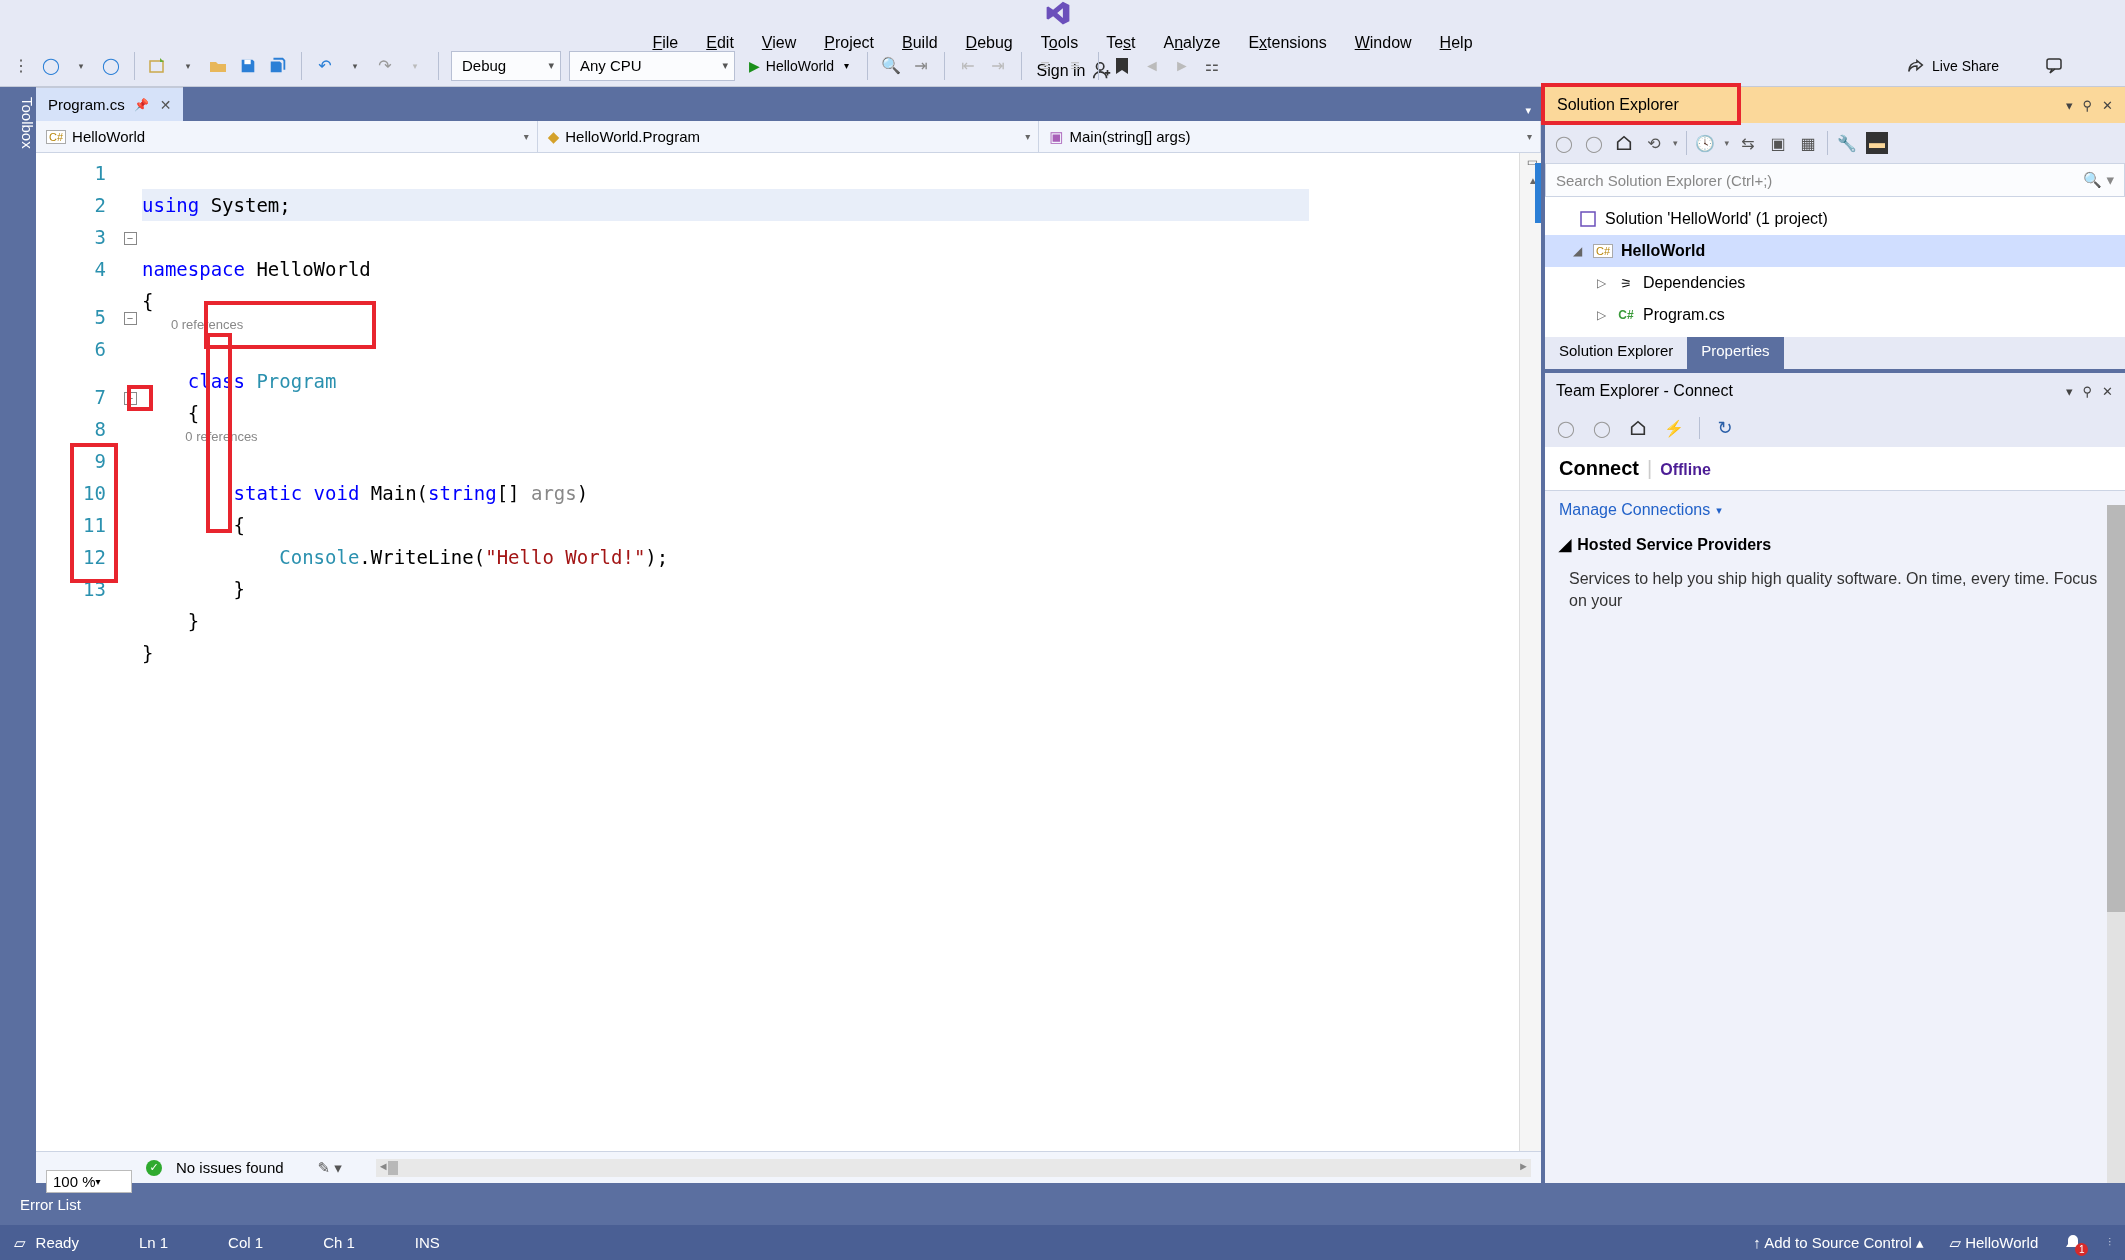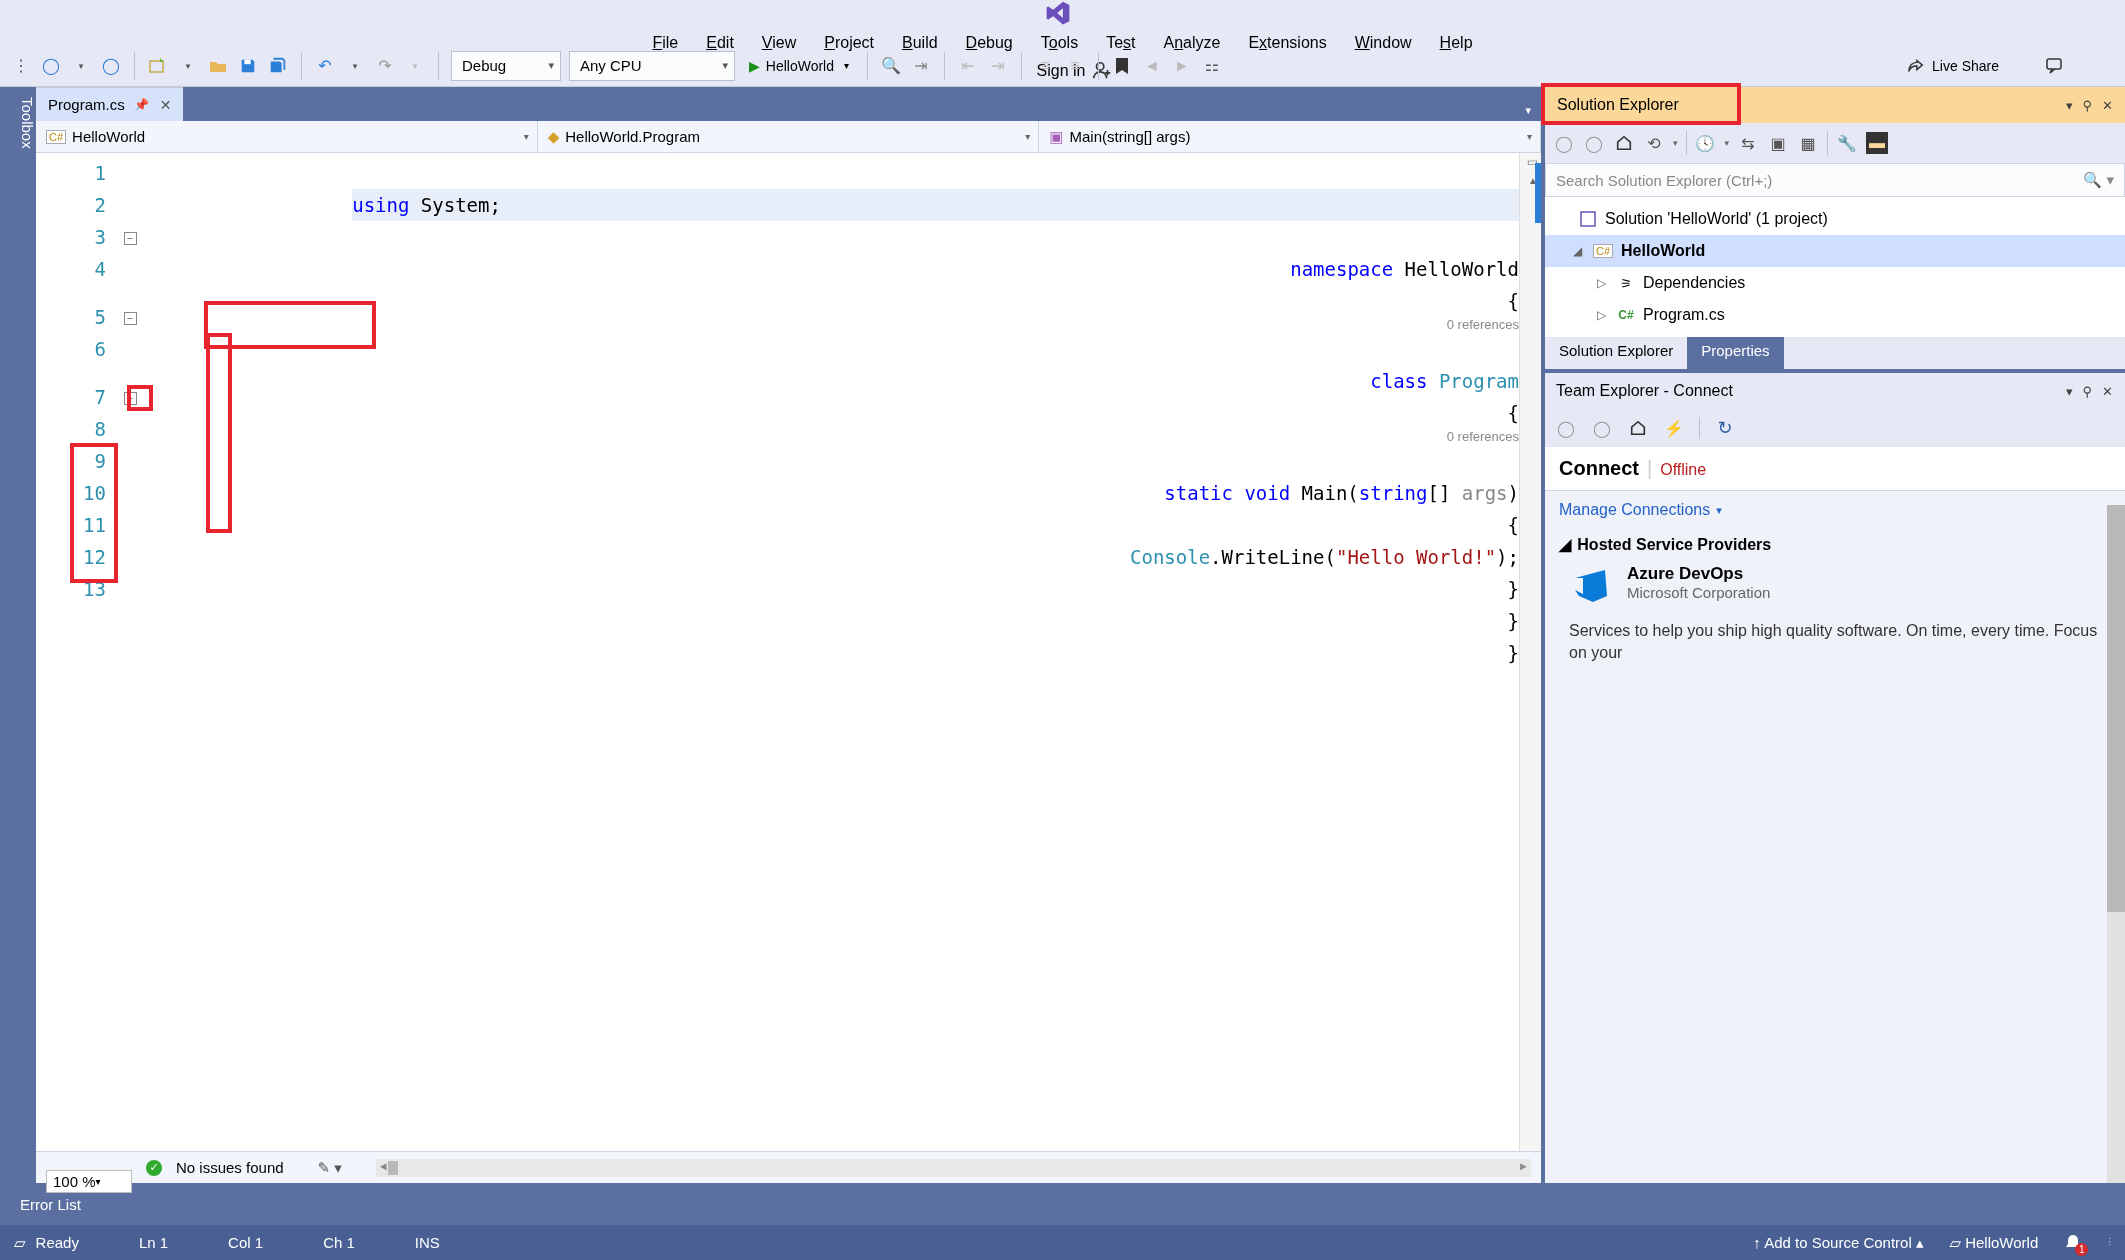--- a/index.html
+++ b/index.html
@@ -43,21 +43,21 @@
 .navbar { height: 32px; background:#f2f5fc; border-bottom:1px solid #ccd4e4; display:flex; }
 .navbox { flex:1; border-right:1px solid #ccd4e4; padding:4px 10px; font-size:15px; display:flex; align-items:center; gap:6px; position:relative;}
 .navbox::after { content:"▾"; position:absolute; right:8px; font-size:10px; color:#666;}
 .cs-badge { background:#fff; border:1px solid #aaa; font-size:11px; padding:0 2px; color:#b8860b;}
 
 
 .code-wrap { flex:1; display:flex; overflow:hidden; background:#fff; position:relative;}
 .gutter { width:82px; background:#fff; text-align:right; padding:4px 12px 4px 4px; font-family:Consolas,monospace; font-size:19px; color:#2b91af; line-height:32px;}
 .fold-col { width:24px; padding-top:4px; line-height:32px; text-align:center; font-size:14px; color:#888;}
 .fold-box { display:inline-block; width:13px; height:13px; border:1px solid #888; font-size:11px; line-height:11px; text-align:center; color:#666; background:#fff;}
-.code { flex:1; font-family:Consolas,monospace; font-size:19px; line-height:32px; padding:4px 0; white-space:pre; position:relative;text-align:right;}
+.code { flex:1; font-family:Consolas,monospace; font-size:19px; line-height:32px; padding:4px 0; white-space:pre; position:relative;}
 .kw { color:#0000ff; }
 .cls { color:#2b91af; }
 .str { color:#a31515; }
 .fade { color:#888; }
 .codelens { font-family:"Segoe UI",sans-serif; font-size:13px; color:#888; line-height:16px; height:16px; display:block;}
 .hl-line { background:#e8eef9; display:inline-block;}
 .track { width:22px; background:#f5f5f5; border-left:1px solid #ddd; position:relative;}
 .track-green { position:absolute; right:0; top:10px; width:6px; height:60px; background:#2b7fd6;}
 
 
@@ -87,21 +87,21 @@
 .panel-tab { padding:5px 14px; font-size:15px;}
 .panel-tab.inactive { background:#5b6fa0; color:#fff;}
 .se-panel { flex: 0 0 auto; }
 
 
 .te-panel { border-top:4px solid #5b6fa0; flex:1; display:flex; flex-direction:column;}
 .te-title { background:#e6e9f5;padding-left:11px;}
 .te-toolbar { height:38px; background:#e6e9f5; display:flex; align-items:center; padding:0 10px; gap:14px;}
 .te-body { flex:1; background:#f0f2fa; overflow:hidden; position:relative;}
 .te-connect { padding:10px 14px; font-size:20px; display:flex; align-items:baseline; gap:8px; border-bottom:1px solid #ccd4e4; background:#fff;}
-.te-connect .sub { font-size:16px; color:#b91c1c;}
+.te-connect .sub { font-size:16px; color:#4c1d95;font-weight:bold;}
 .te-link { color:#2262c9; font-size:16px; padding:10px 14px; display:flex; align-items:center; gap:6px;}
 .te-section { padding:6px 14px; font-size:16px; font-weight:600; display:flex; align-items:center; gap:6px;}
 .te-provider { display:flex; gap:14px; padding:4px 24px;}
 .te-provider-ico { width:44px; height:44px;}
 .te-provider-txt .name { font-size:17px; font-weight:600;}
 .te-provider-txt .corp { font-size:15px; color:#666;}
 .te-desc { padding:8px 24px; font-size:16px; color:#333; line-height:1.35;}
 .te-scroll { position:absolute; right:0; top:58px; width:18px; bottom:0; background:#e2e2e2;}
 .te-scroll .th { position:absolute; top:0; width:100%; height:60%; background:#b8b8b8;}
 .te-expand { position:absolute; right:4px; top:74px; font-size:12px; color:#333;}
@@ -428,31 +428,20 @@
         </div>
         <span class="te-expand">▾</span>
         <div class="te-link">
           <span>Manage Connections</span>
             <span style="font-size:11px">▾</span>
         </div>
         <div class="te-section">
           <span>◢</span>
           <span>Hosted Service Providers</span>
         </div>
-        <div class="te-provider">
-          <div class="te-provider-ico">
-            <svg width="44" height="44" viewBox="0 0 44 44">
-                <path fill="#0a7ad8" d="M6 14L36 6l2 26-14 6-14-6-4-6 8 4V14z"></path>
-              </svg>
-          </div>
-          <div class="te-provider-txt">
-            <div class="name">Azure DevOps</div>
-            <div class="corp">Microsoft Corporation</div>
-          </div>
-        </div>
         <div class="te-desc">Services to help you ship high quality software. On time, every time. Focus on your</div>
         <div class="te-scroll">
             <div class="th"></div>
           </div>
       </div>
     </div>
   </div>
 </div>
 
 <div class="errorlist">Error List</div>

